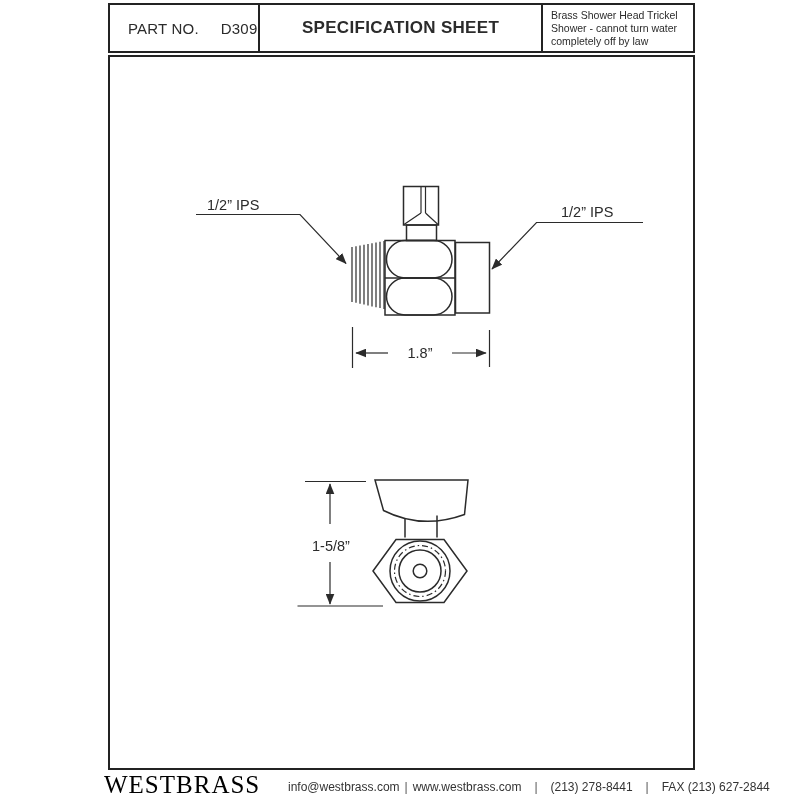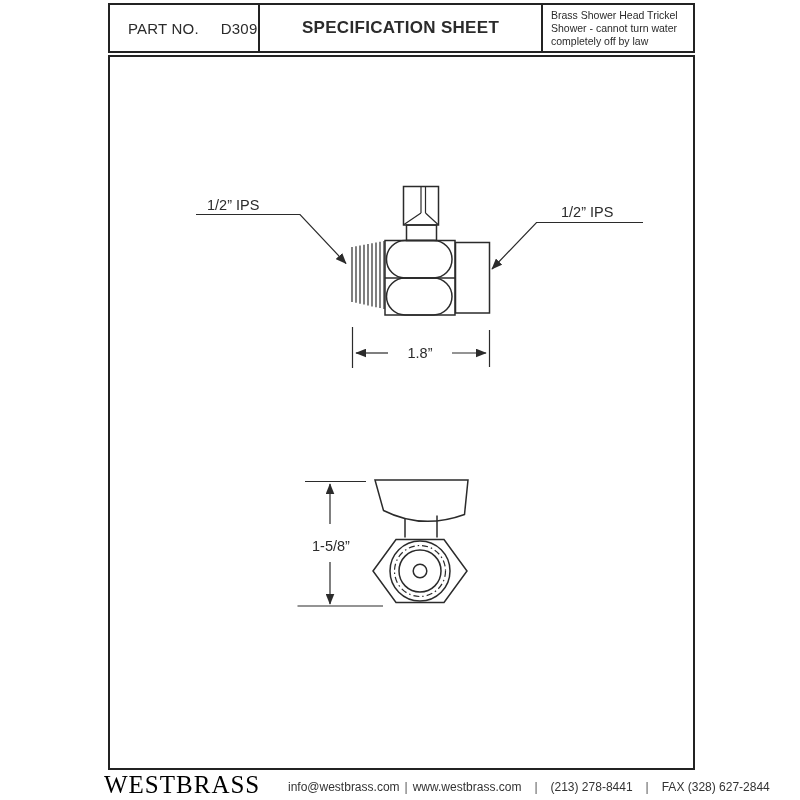--- a/index.html
+++ b/index.html
@@ -143,14 +143,14 @@
   <div class="tagline">Fine Decorative Plumbing Since 1935</div>
 </div>
 
 <div class="footer-contact">
   <span>info@westbrass.com</span>
   <span class="sep sep-tight">|</span>
   <span>www.westbrass.com</span>
   <span class="sep sep-wide">|</span>
   <span>(213) 278-8441</span>
   <span class="sep sep-wide">|</span>
-  <span>FAX (328) 627-2844</span>
+  <span>FAX (213) 627-2844</span>
 </div>
 
 </body></html>

